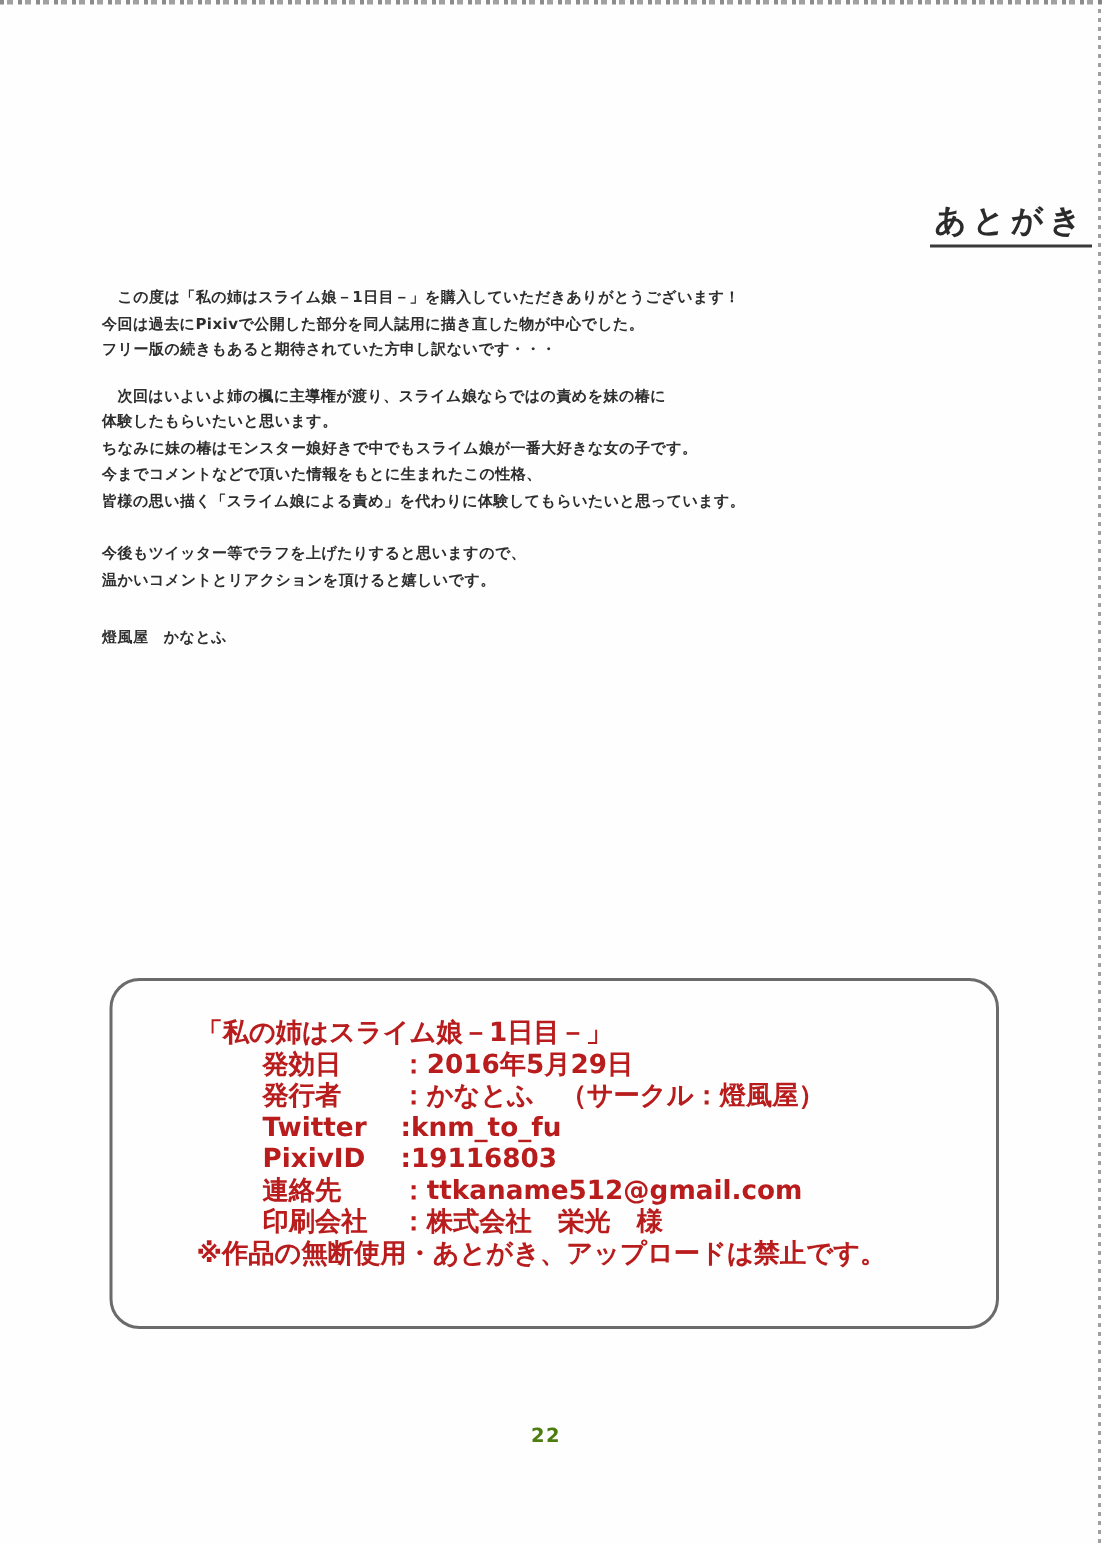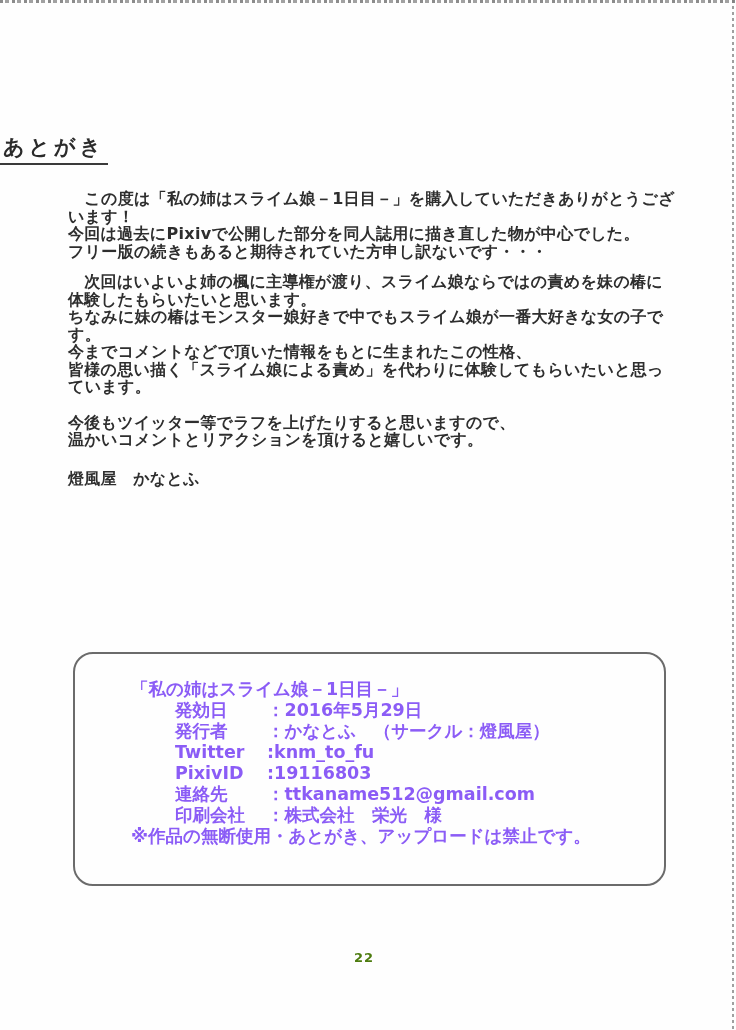--- a/index.html
+++ b/index.html
@@ -17,53 +17,53 @@
     background:repeating-linear-gradient(90deg,#6f6f6f 0 3px,transparent 3px 5px,#8a8a8a 5px 9px,transparent 9px 12px);
     opacity:.8;
   }
   .scan-right{
     position:absolute;top:0;bottom:0;right:2px;width:2px;
     background:repeating-linear-gradient(180deg,#808080 0 3px,transparent 3px 6px);
     opacity:.75;
   }
   .title-wrap{
     position:absolute;top:133px;left:0;right:8px;
-    text-align:left;
+    text-align:right;
   }
   .page-title{
     display:inline-block;
     font-size:21px;font-weight:bold;
     letter-spacing:4px;
     color:#2b2b2b;
     border-bottom:2px solid #3a3a3a;
     padding:0 3px 2px 3px;
   }
   .afterword-body{
     position:absolute;left:68px;top:190px;width:610px;
-    font-size:16px;line-height:17.5px;
+    font-size:10px;line-height:17.5px;
     font-weight:bold;
     letter-spacing:0.3px;
   }
   .afterword-body p{
     margin:0;
     white-space:pre-line;
   }
   .p1{margin-bottom:13px !important;}
   .p2{margin-bottom:18px !important;}
   .p3{margin-bottom:21px !important;}
   .colophon{
     position:absolute;left:73px;top:652px;
     width:593px;height:234px;
     box-sizing:border-box;
     border:2px solid #6b6b6b;
     border-radius:20px;
     padding:25px 12px 0 56px;
     font-size:17.5px;line-height:21px;
     font-weight:bold;
-    color:#8b5cf6;
+    color:#b91c1c;
   }
   .c-title{white-space:pre-line;}
   .c-row{display:flex;margin-left:44px;}
   .c-label{width:92px;flex:0 0 auto;}
   .c-value{flex:1;white-space:pre-line;}
   .c-note{white-space:pre-line;}
   .page-number{
     position:absolute;top:950px;left:0;right:8px;
     text-align:center;
     font-size:13px;font-weight:bold;

